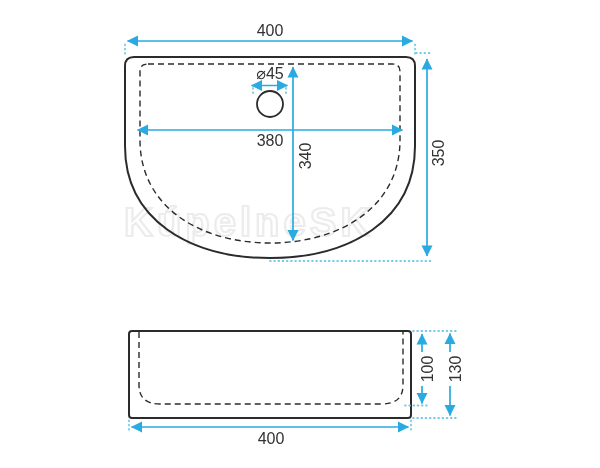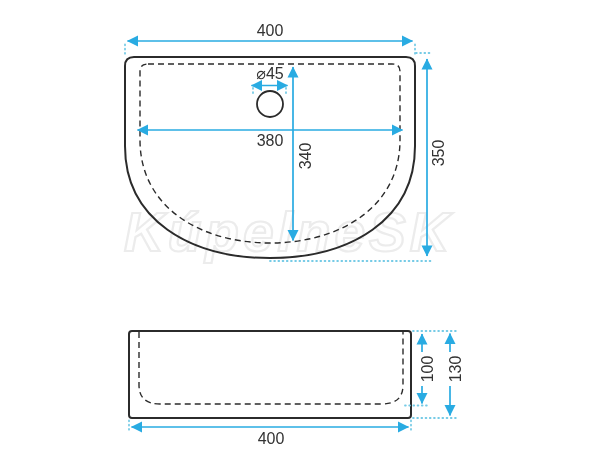--- a/index.html
+++ b/index.html
@@ -2,21 +2,21 @@
 <html><head>
 <meta charset="utf-8">
 <style>
   html,body{margin:0;padding:0;}
   body{
     width:600px;height:468px;position:relative;background:#ffffff;
     font-family:"Liberation Sans","DejaVu Sans",sans-serif;overflow:hidden;
   }
   #watermark{
     position:absolute;left:124px;top:200px;z-index:0;
-    font-size:55px;font-weight:bold;font-style:italic;letter-spacing:4px;
+    font-size:40px;font-weight:bold;letter-spacing:4px;
     color:#ffffff;
     -webkit-text-stroke:2.2px #ececec;
     text-shadow:0 0 1px #e9e9e9;
     white-space:nowrap;user-select:none;
   }
   #drawing{position:absolute;left:0;top:0;z-index:1;}
   .outline{fill:none;stroke:#2b2b2b;stroke-width:2;stroke-linejoin:round;}
   .dashed{fill:none;stroke:#2b2b2b;stroke-width:1.4;stroke-dasharray:6 4;}
   .dim{stroke:#29abe2;stroke-width:1.7;fill:none;}
   .ext{stroke:#76cbe6;stroke-width:1.8;fill:none;stroke-dasharray:0.8 3.4;stroke-linecap:round;}

